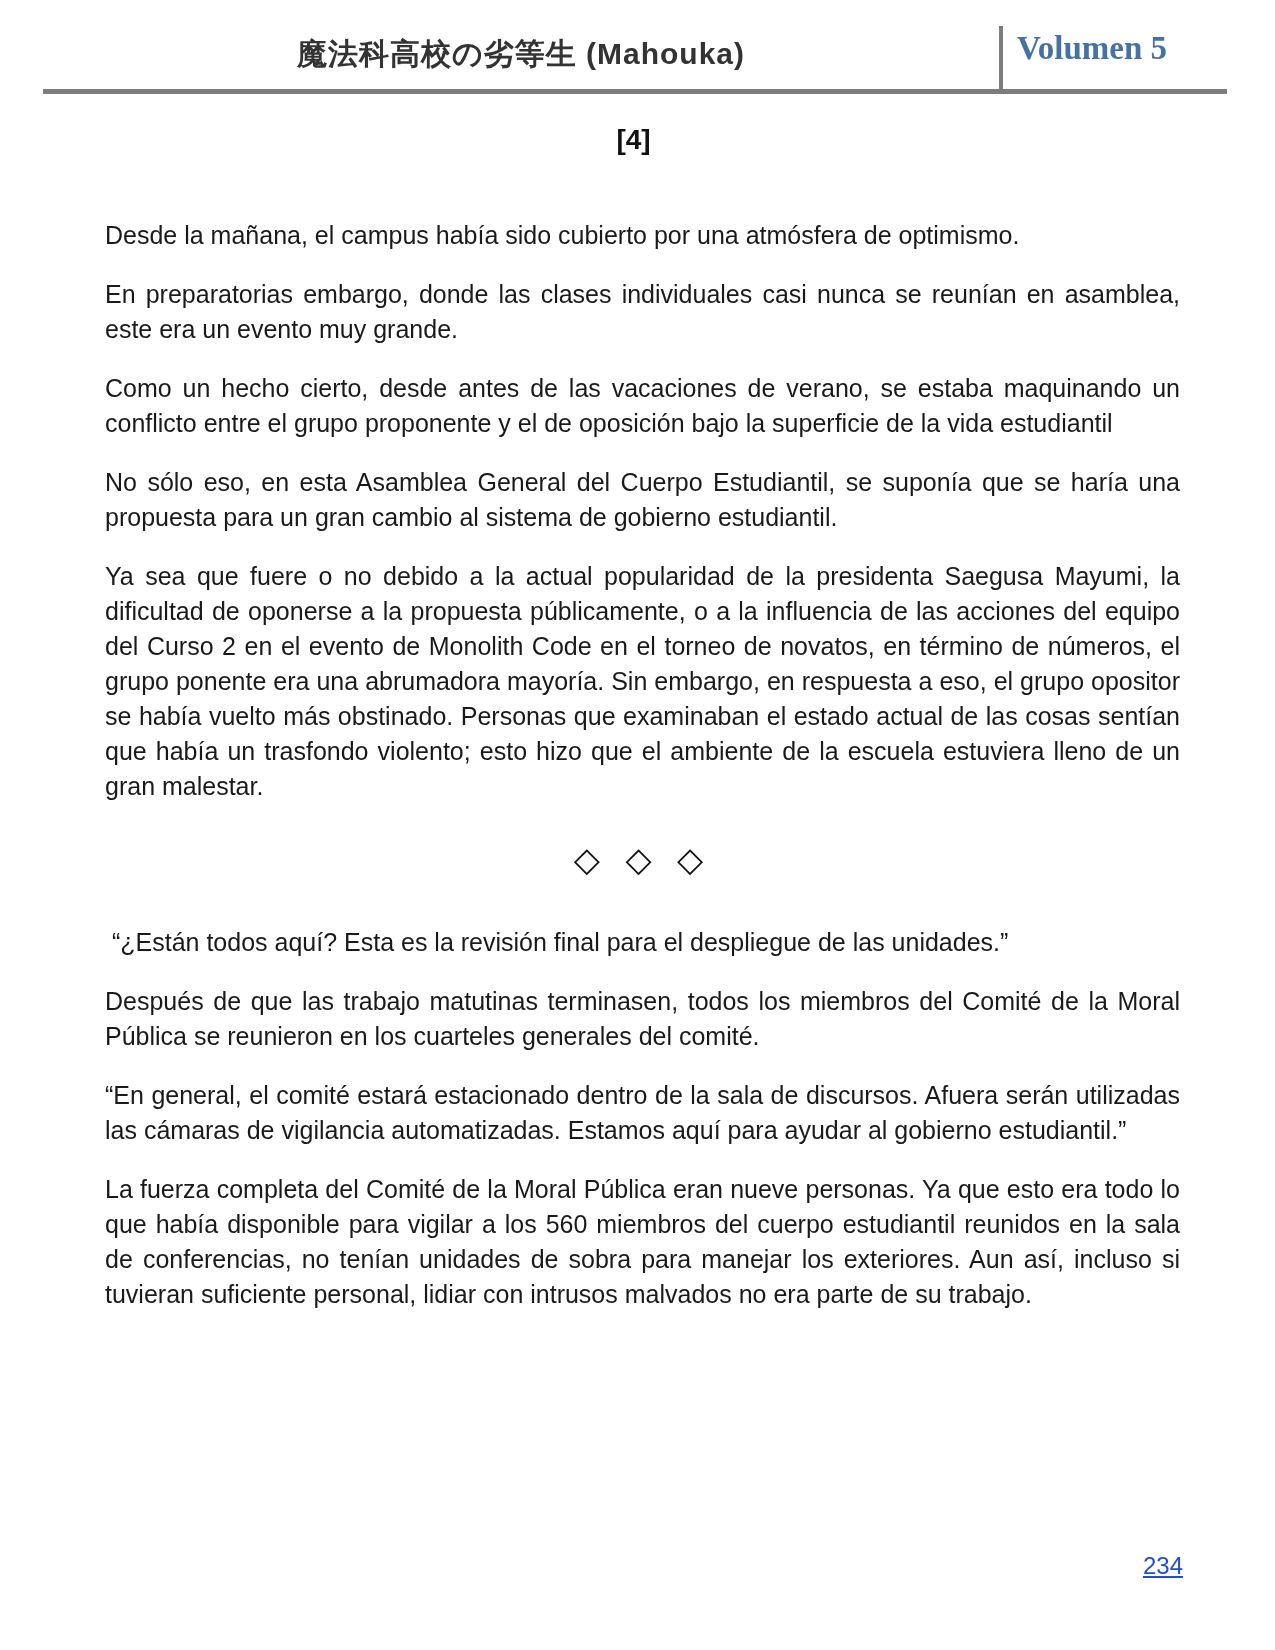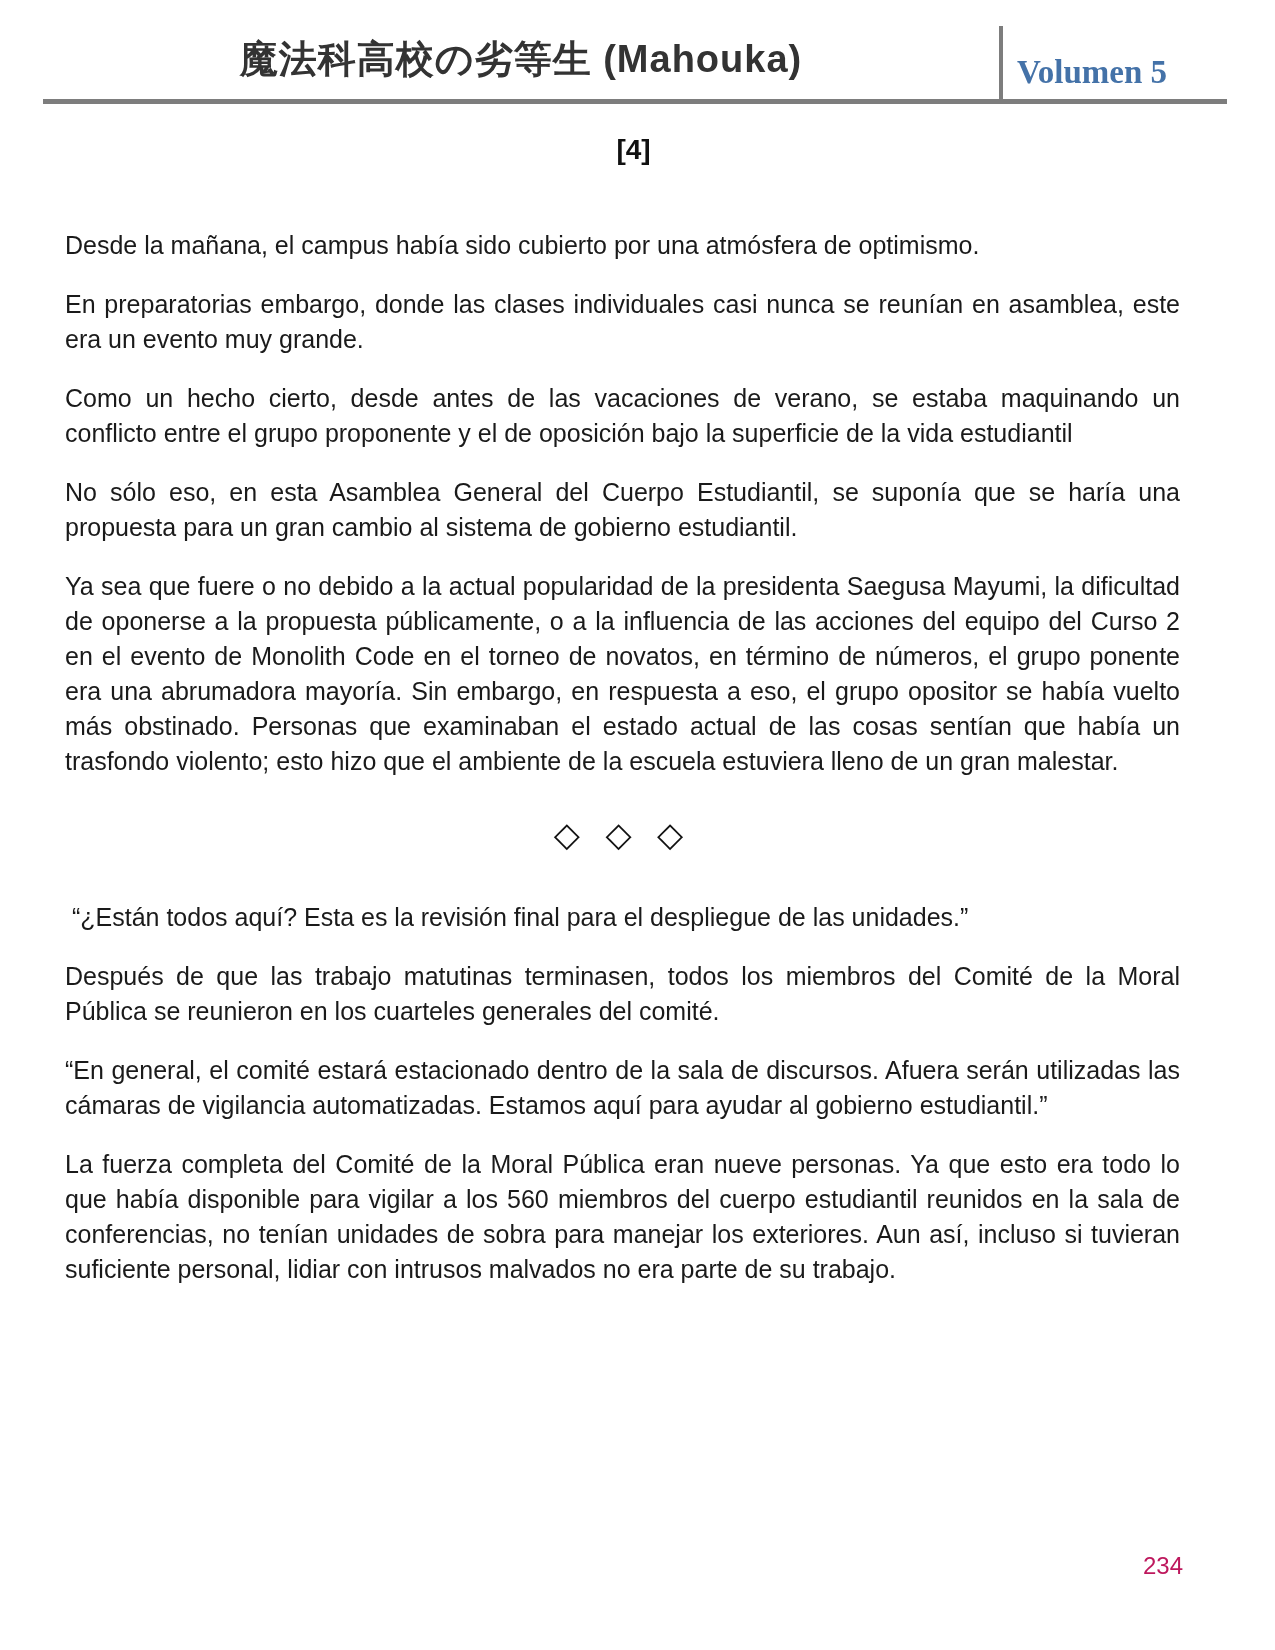--- a/index.html
+++ b/index.html
@@ -23,47 +23,47 @@
     border-bottom: 5px solid #7d7d7d;
   }
   .header-row {
     display: flex;
     align-items: stretch;
   }
   .header-title {
     flex: 1;
     text-align: center;
     font-weight: bold;
-    font-size: 38px;
+    font-size: 30px;
     color: #333333;
     padding: 8px 0 14px 0;
     letter-spacing: 1px;
   }
   .header-volume {
     width: 210px;
     border-left: 4px solid #7d7d7d;
     padding: 4px 0 8px 14px;
     font-family: "Liberation Serif", serif;
     font-weight: bold;
     font-size: 33px;
     color: #4472a8;
     display: flex;
-    align-items: flex-end;
+    align-items: flex-start;
   }
   
   .chapter-heading {
     text-align: center;
     font-size: 28px;
     font-weight: bold;
     color: #111111;
     margin: 30px 95px 0 87px;
   }
   
   .body-text {
-    margin: 62px 95px 0 65px;
+    margin: 62px 95px 0 105px;
     font-size: 25px;
     line-height: 35px;
     text-align: justify;
     -moz-text-align-last: left;
     text-align-last: left;
     color: #1a1a1a;
   }
   .body-text p {
     margin: 0 0 24px 0;
     white-space: pre-wrap;
@@ -77,21 +77,22 @@
     color: #111111;
     margin: 38px 0 48px 0;
     white-space: normal;
   }
   
   .page-number {
     position: absolute;
     top: 1552px;
     right: 92px;
     font-size: 24px;
-    color: #be185d;
+    color: #1d4ed8;
+    text-decoration: underline;
   }
 </style>
 </head>
 <body>
 
 <div class="page">
 
   <div class="header">
     <div class="header-row">
       <div class="header-title">魔法科高校の劣等生 (Mahouka)</div>

